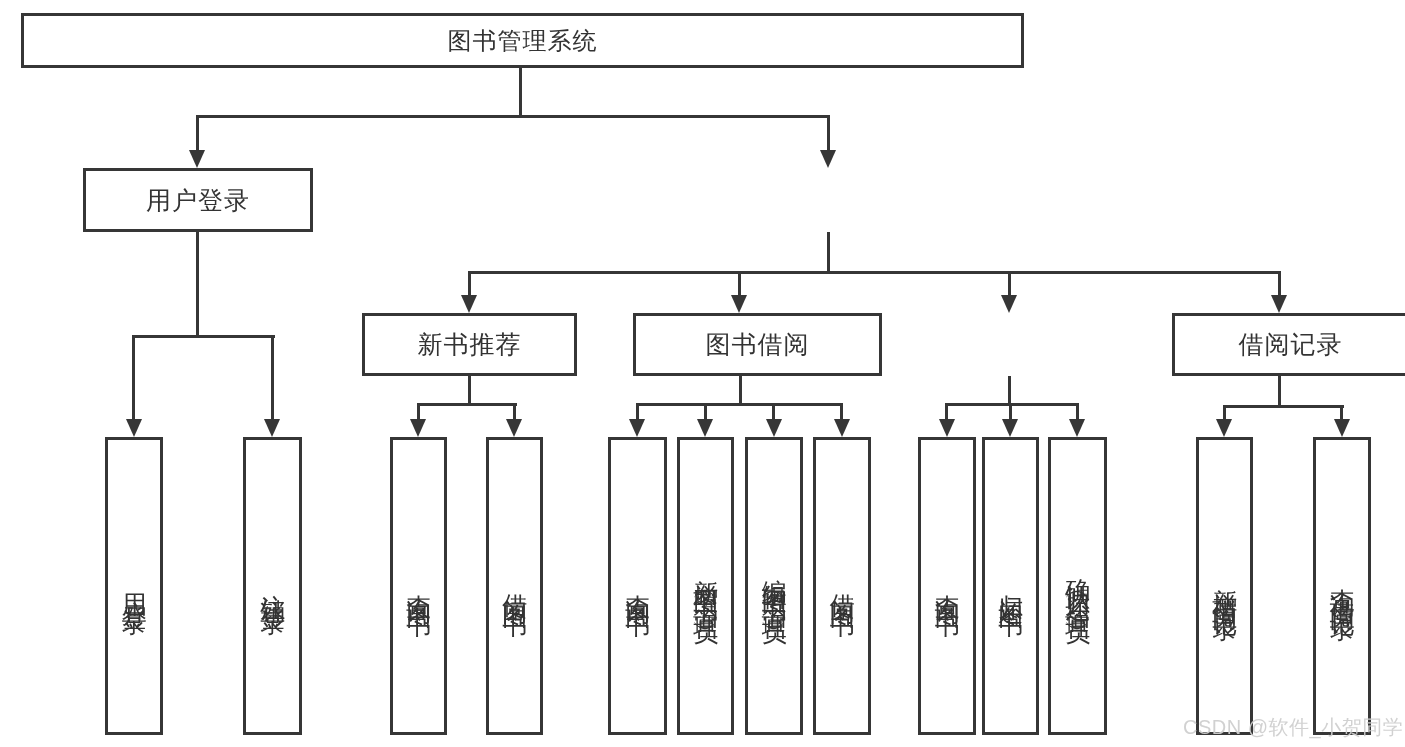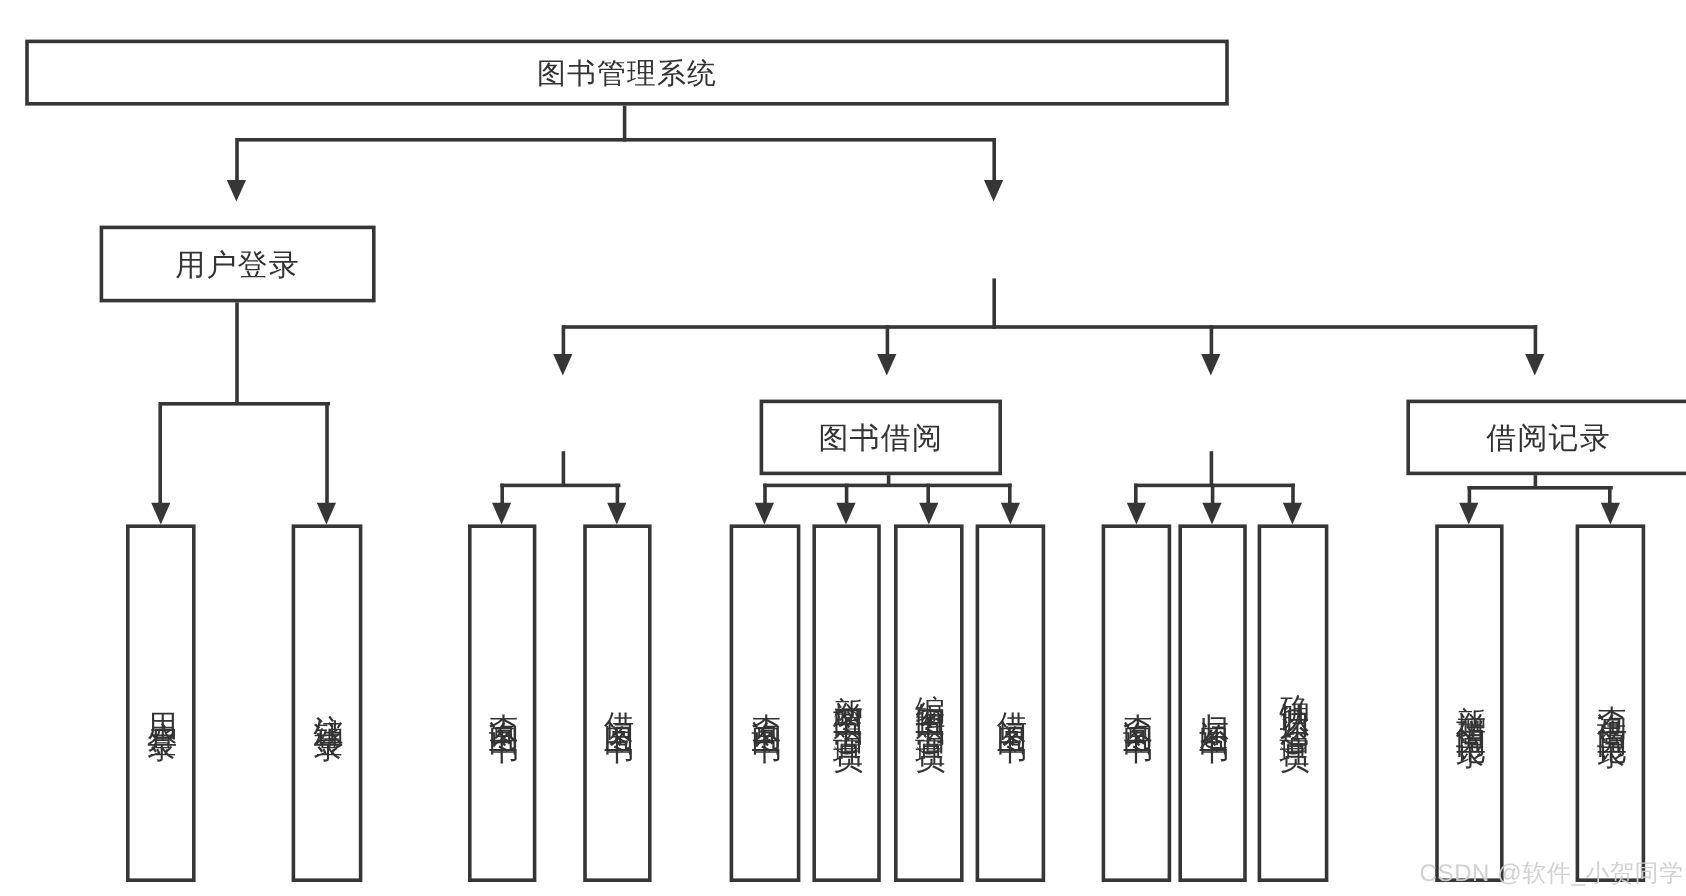--- a/index.html
+++ b/index.html
@@ -5,21 +5,21 @@
   html,body{margin:0;padding:0;background:#ffffff;}
   #canvas{
     position:relative;width:1405px;height:747px;background:#ffffff;overflow:hidden;
     font-family:"Liberation Sans","DejaVu Sans",sans-serif;
   }
   .box{
     position:absolute;box-sizing:border-box;background:#ffffff;
     border:3px solid #363636;color:#333333;
     display:flex;align-items:center;justify-content:center;z-index:2;
   }
-  .h{font-size:25px;letter-spacing:1px;white-space:nowrap;margin-top:20px;}
+  .h{font-size:25px;letter-spacing:1px;white-space:nowrap;}
   .top{font-size:24px;}
   .v{writing-mode:vertical-rl;font-size:25px;letter-spacing:6px;line-height:1.1;}
   .ln{position:absolute;background:#363636;z-index:1;}
   .ar{
     position:absolute;width:0;height:0;z-index:1;
     border-left:8px solid transparent;border-right:8px solid transparent;
     border-top:18px solid #363636;
   }
   .watermark{
     position:absolute;left:1183px;top:714px;z-index:5;
@@ -29,21 +29,22 @@
 </style>
 </head>
 <body>
 
 <div id="canvas">
 
   <div class="box h top" style="left:21px;top:13px;width:1003px;height:55px">图书管理系统</div>
 
   <div class="box h" style="left:83px;top:168px;width:230px;height:64px">用户登录</div>
 
-  <div class="box h" style="left:633px;top:313px;width:202px;height:63px">图书借阅</div>
+  <div class="box h" style="left:362px;top:313px;width:215px;height:63px">新书推荐</div>
+  <div class="box h" style="left:633px;top:313px;width:249px;height:63px">图书借阅</div>
   <div class="box h" style="left:1172px;top:313px;width:237px;height:63px">借阅记录</div>
 
   <div class="box v" style="left:105px;top:437px;width:58px;height:298px">用户登录</div>
   <div class="box v" style="left:243px;top:437px;width:59px;height:298px">注销登录</div>
 
   <div class="box v" style="left:390px;top:437px;width:57px;height:298px">查询图书</div>
   <div class="box v" style="left:486px;top:437px;width:57px;height:298px">借阅图书</div>
 
   <div class="box v" style="left:608px;top:437px;width:59px;height:298px">查询图书</div>
   <div class="box v" style="left:677px;top:437px;width:57px;height:298px">新增图书（管理员）</div>

